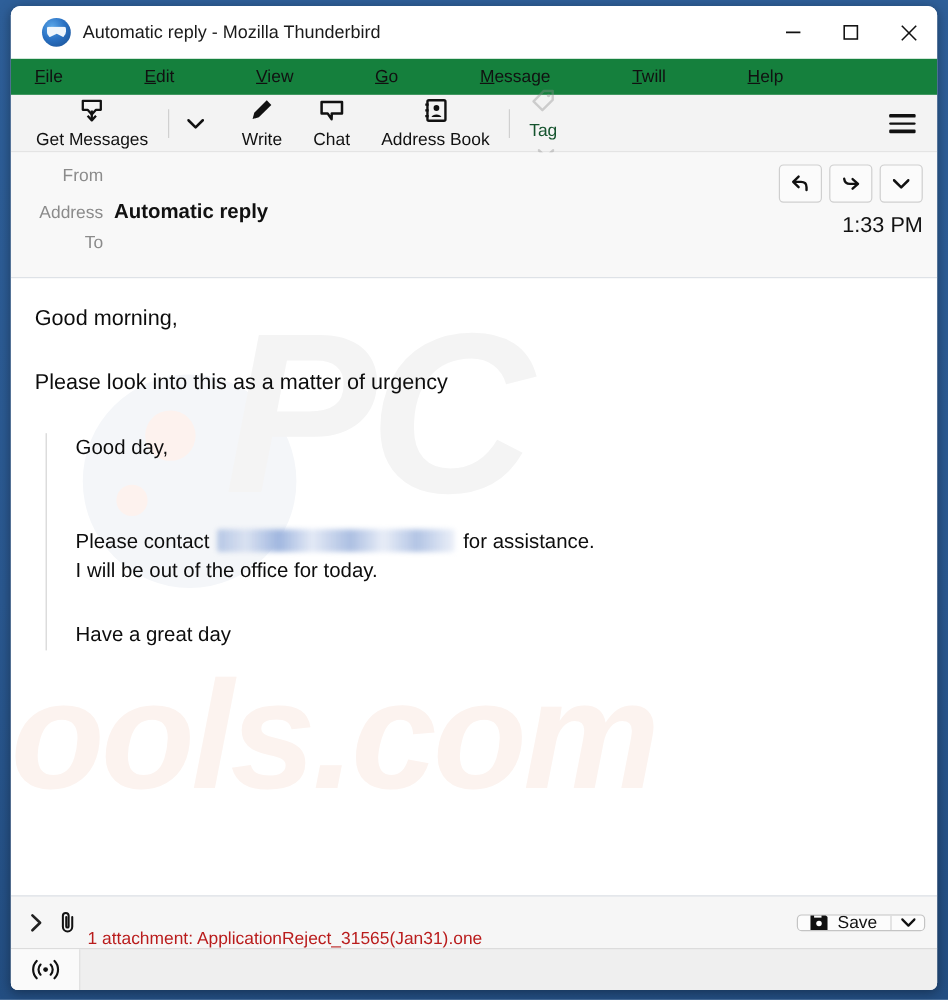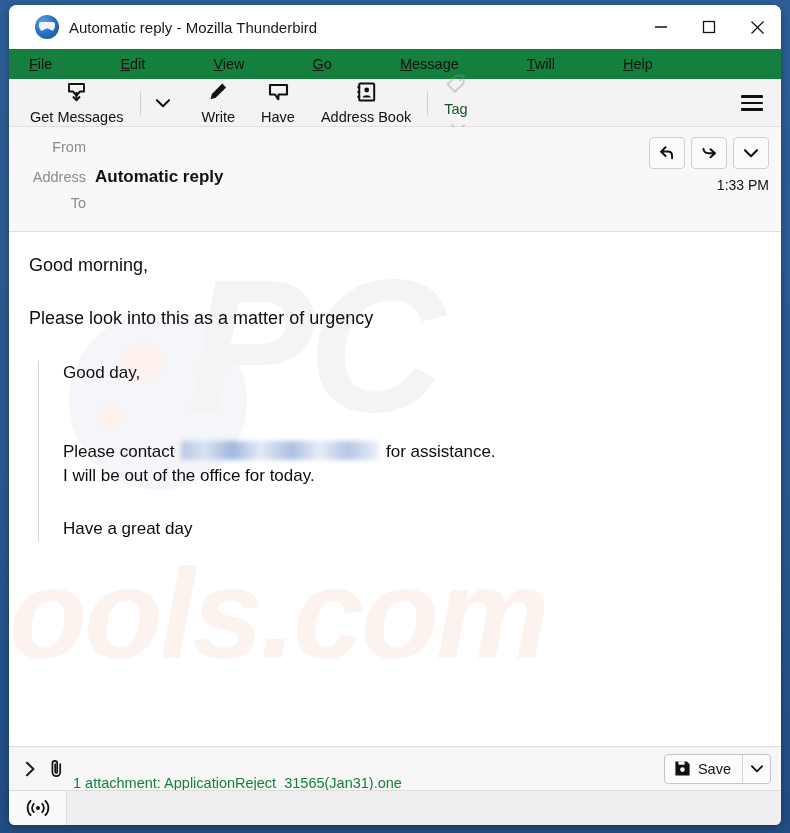--- a/index.html
+++ b/index.html
@@ -165,21 +165,21 @@
   .hdr-btn {
     width: 36px; height: 32px;
     background: #fbfbfb;
     border: 1px solid #cfcfcf;
     border-radius: 4px;
     display: flex; align-items: center; justify-content: center;
   }
   .hdr-time {
     position: absolute;
     right: 12px; top: 50px;
-    font-size: 14px;
+    font-size: 18px;
     color: #111;
   }
 
   
   .msg-body {
     flex: 1 1 auto;
     background: #ffffff;
     position: relative;
     overflow: hidden;
     padding: 22px 20px 0 20px;
@@ -273,29 +273,29 @@
     height: 44px;
     background: #f6f6f6;
     border-top: 1px solid #d7dde3;
     display: flex;
     align-items: center;
     padding: 0 10px 0 14px;
     flex: 0 0 auto;
   }
   .attach-expand { padding: 2px 8px 2px 2px; display: flex; align-items: center; }
   .attach-clip { padding: 0 8px 0 4px; display: flex; align-items: center; }
-  .attach-text { font-size: 14.5px; color: #15803d; white-space: nowrap; margin-top: 28px; }
+  .attach-text { font-size: 14.5px; color: #b91c1c; white-space: nowrap; margin-top: 28px; }
   .attach-spacer { flex: 1 1 auto; }
   .save-group {
     display: flex;
     align-items: stretch;
     border: 1px solid #c4c4c4;
     border-radius: 4px;
     background: #fcfcfc;
-    height: 30px;
+    height: 14px;
     overflow: hidden;
   }
   .save-main {
     display: flex; align-items: center; gap: 7px;
     padding: 0 11px 0 9px;
   }
   .save-label { font-size: 14.5px; color: #111; }
   .save-chev {
     display: flex; align-items: center; justify-content: center;
     width: 28px;
@@ -385,21 +385,21 @@
         </svg>
         <span class="tool-label">Write</span>
       </div>
 
       <div style="width:12px;flex:0 0 auto;"></div>
 
       <div class="tool">
         <svg width="21" height="20" viewBox="0 0 21 20">
           <path d="M2 3 h17 v9.5 h-8.5 l-0.2 4.8 -3.3 -4.8 h-5 z" fill="none" stroke="#111" stroke-width="2.1" stroke-linejoin="round"></path>
         </svg>
-        <span class="tool-label">Have</span>
+        <span class="tool-label">Chat</span>
       </div>
 
       <div style="width:12px;flex:0 0 auto;"></div>
 
       <div class="tool">
         <svg width="20" height="20" viewBox="0 0 20 20">
           <rect x="3.2" y="1.6" width="15" height="17" rx="1.2" fill="none" stroke="#111" stroke-width="2"></rect>
           <circle cx="10.7" cy="8" r="2.4" fill="#111"></circle>
           <path d="M6.6 15.6 c0.6 -3 7.6 -3 8.2 0 z" fill="#111"></path>
           <line x1="1.4" y1="5.2" x2="4.2" y2="5.2" stroke="#111" stroke-width="2"></line>

